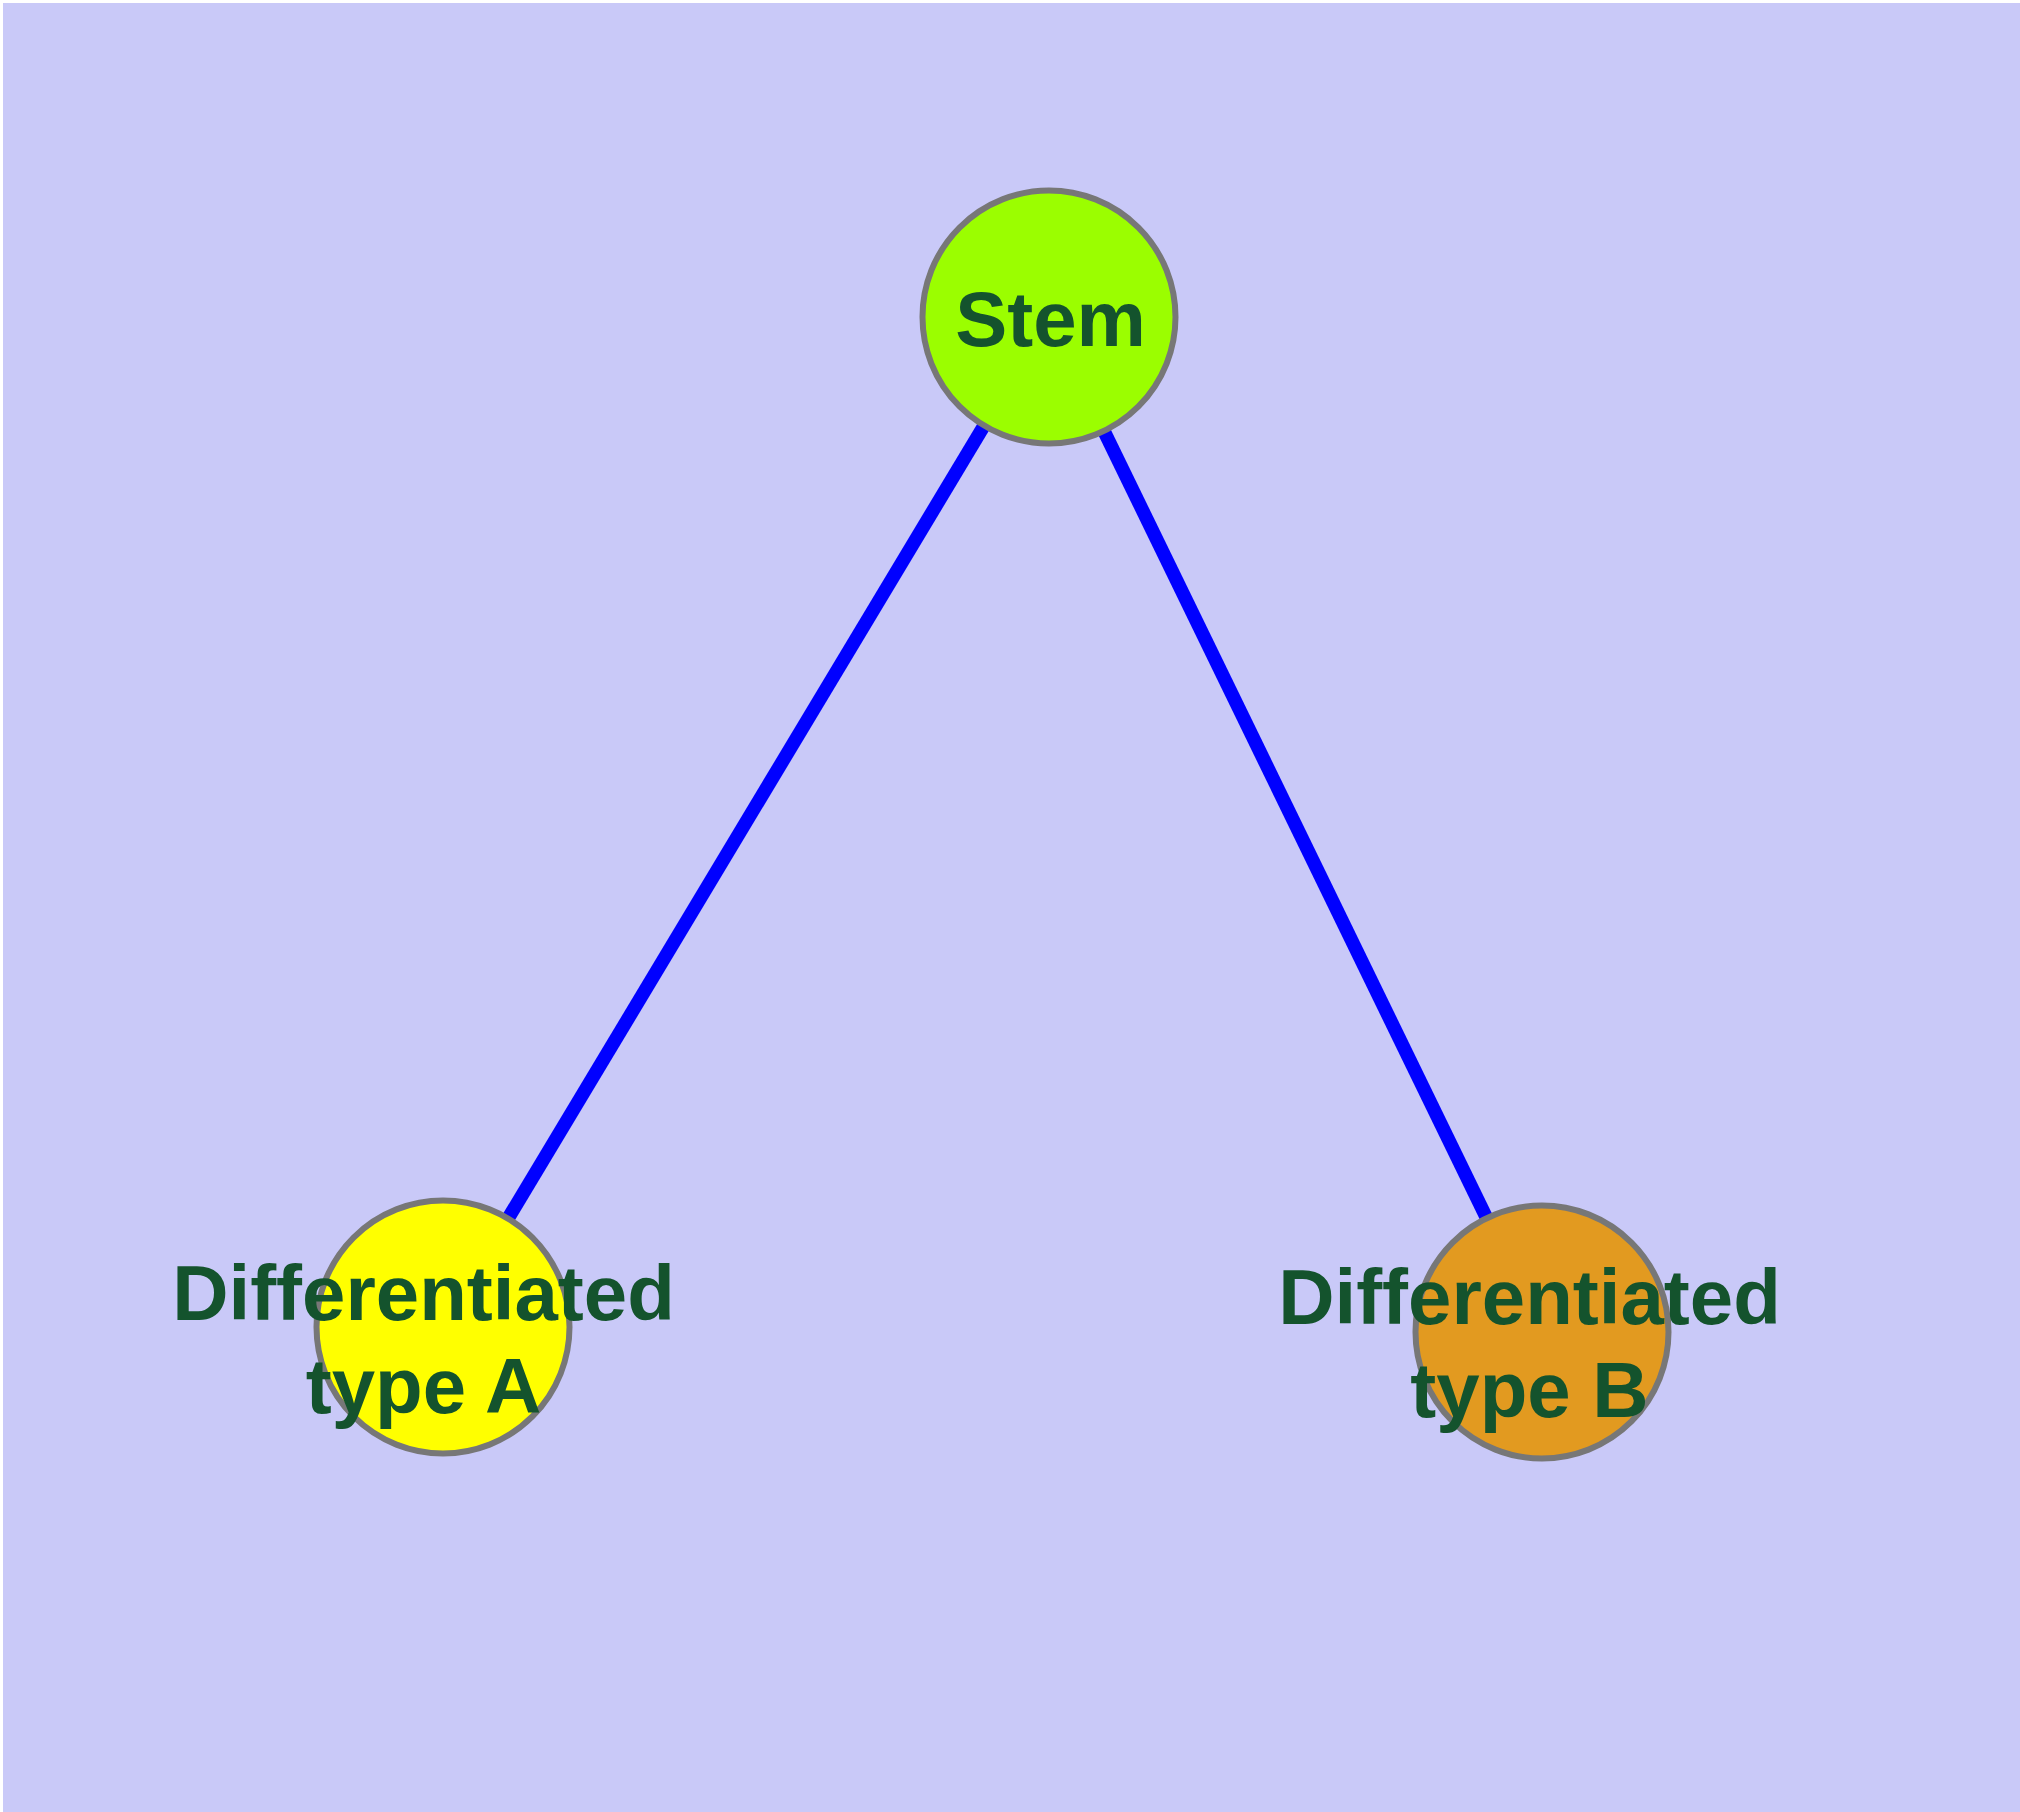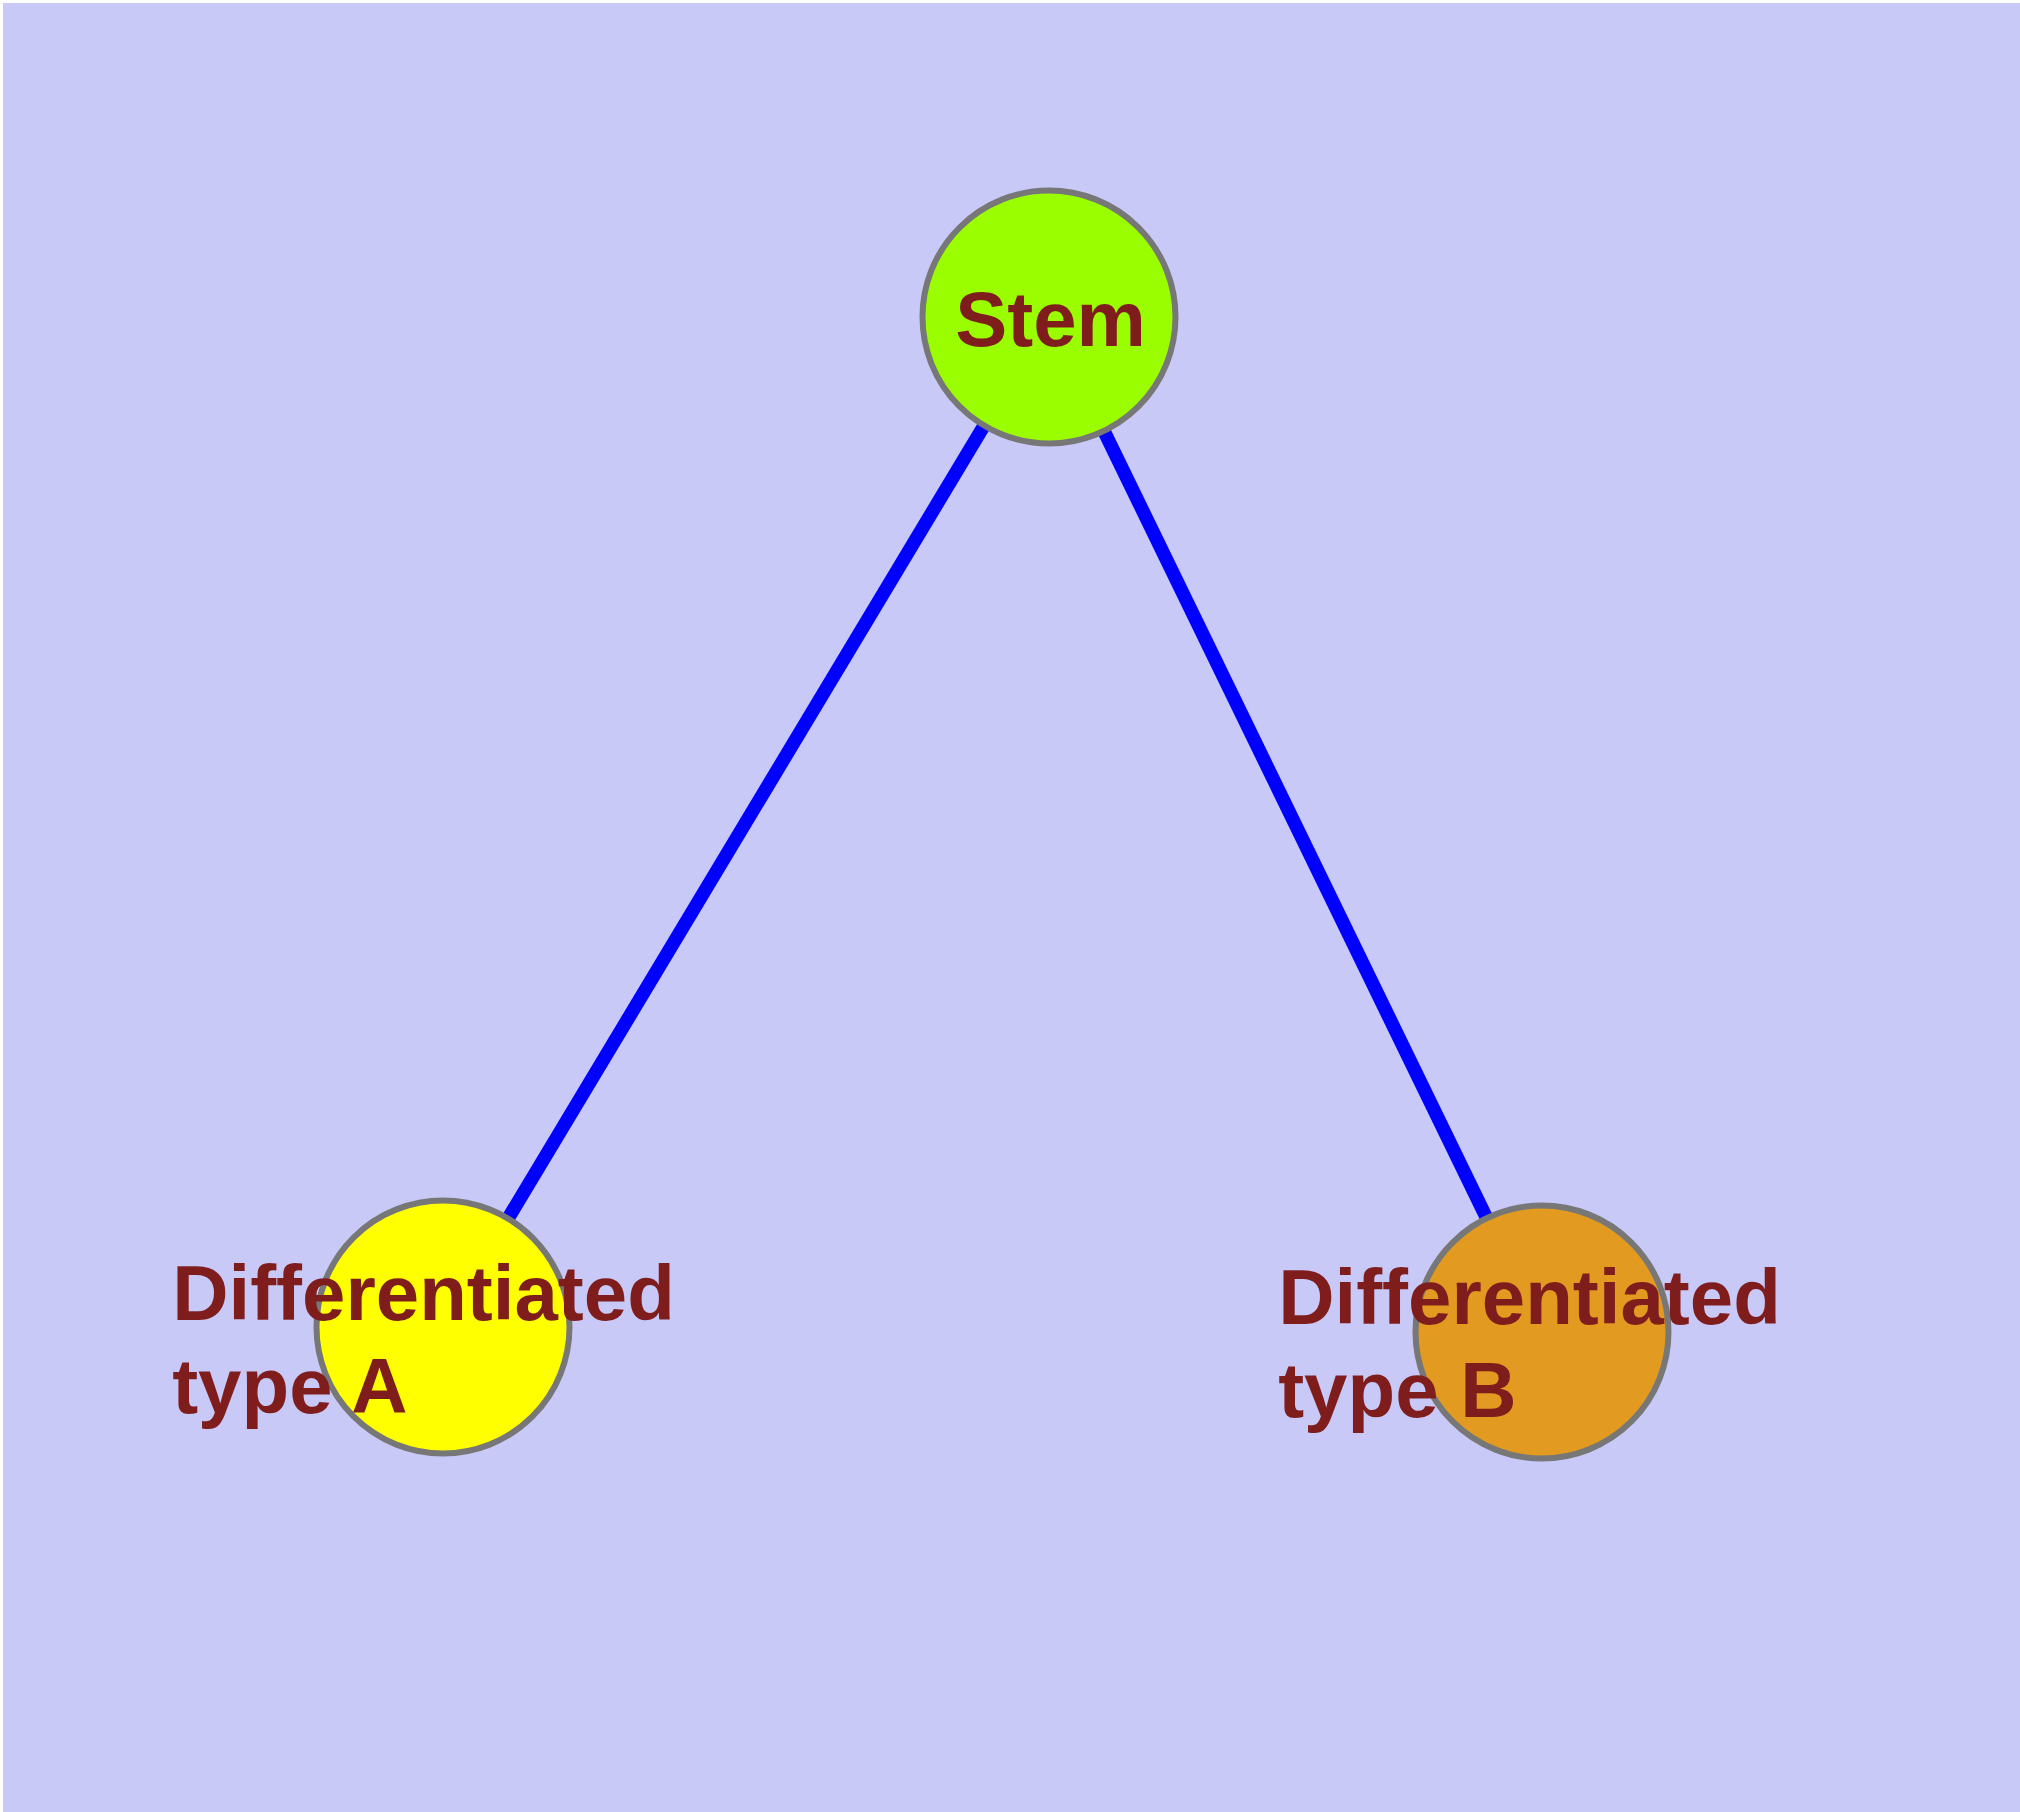--- a/index.html
+++ b/index.html
@@ -47,24 +47,25 @@
   }
   
   .node-stem { left: 1046px; top: 314px;  background: #9BFE00; }
   .node-a    { left: 440px;  top: 1324px; background: #FFFF00; }
   .node-b    { left: 1539px; top: 1329px; background: #E29A20; }
 
   .label {
     position: absolute;
     transform: translate(-50%, -50%);
     z-index: 3;
-    color: #7f1d1d;
+    color: #14532d;
     font-weight: bold;
     font-size: 78px;
     line-height: 93px;
+    text-align: center;
     white-space: pre-line;
   }
   .label-stem { left: 1048px; top: 316px; }
   .label-a    { left: 421px;  top: 1337px; }
   .label-b    { left: 1527px; top: 1341px; }
 </style>
 </head>
 <body>
 
 <div class="canvas">

